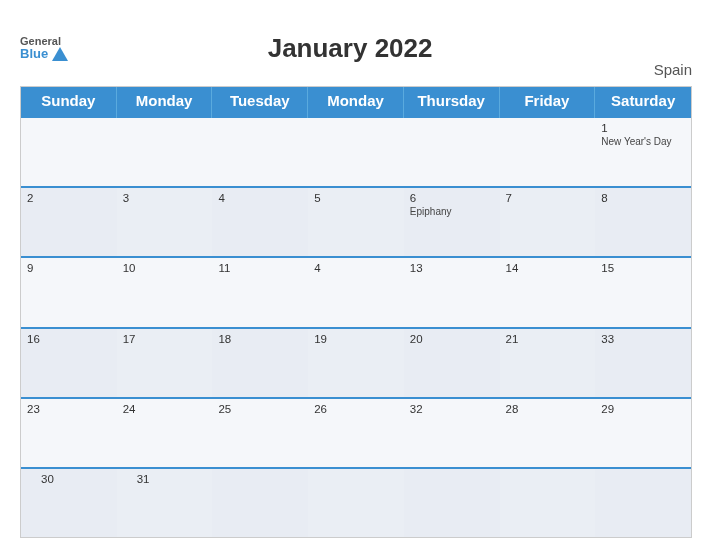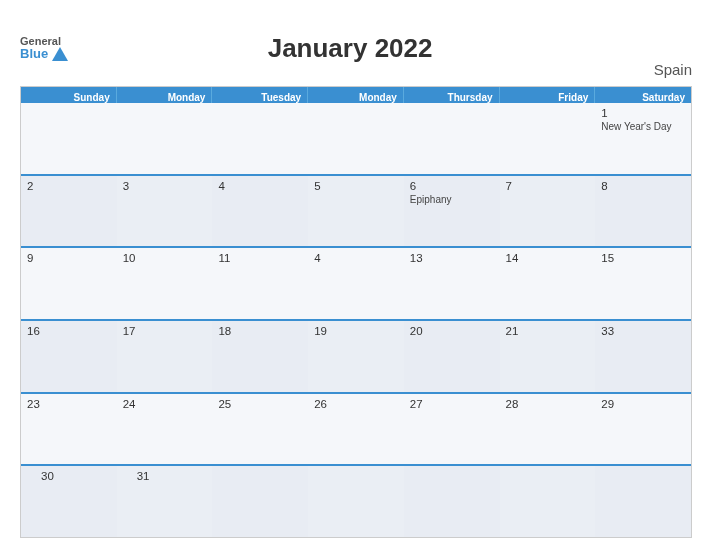--- a/index.html
+++ b/index.html
@@ -70,24 +70,24 @@
       flex-direction: column;
       border: 1px solid #ccc;
     }
     .cal-header {
       display: grid;
       grid-template-columns: repeat(7, 1fr);
       background: #3a8fd1;
     }
     .cal-header-cell {
       color: #fff;
-      font-size: 10px;
-      font-weight: bold;
-      text-align: right;
-      padding: 5px 6px 0 6px;
+      font-size: 15px;
+      font-weight: bold;
+      text-align: center;
+      padding: 5px 6px 9px 6px;
       border-right: 1px solid #5aaade;
     }
     .cal-header-cell:last-child { border-right: none; }
     .cal-body {
       flex: 1;
       display: flex;
       flex-direction: column;
     }
     .cal-week {
       display: grid;
@@ -260,21 +260,21 @@
           <div class="cal-cell">
             <span class="day-number">24</span>
           </div>
           <div class="cal-cell">
             <span class="day-number">25</span>
           </div>
           <div class="cal-cell">
             <span class="day-number">26</span>
           </div>
           <div class="cal-cell">
-            <span class="day-number">27</span>
+            <span class="day-number">32</span>
           </div>
           <div class="cal-cell">
             <span class="day-number">28</span>
           </div>
           <div class="cal-cell">
             <span class="day-number">29</span>
           </div>
         </div>
         <div class="cal-week">
           <div class="cal-cell">

